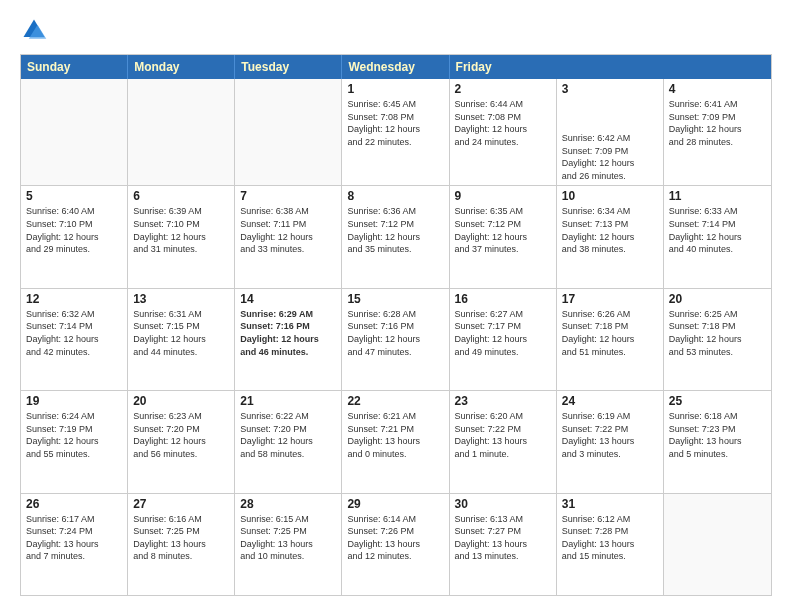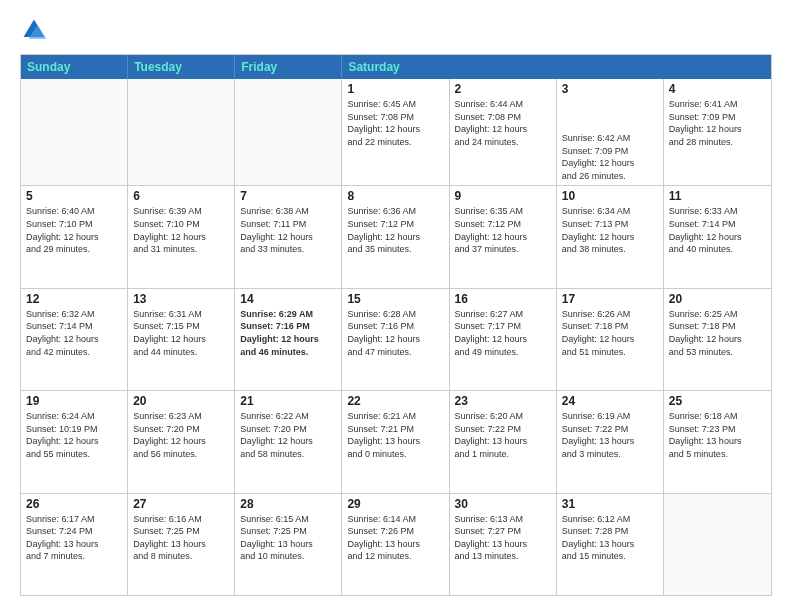--- a/index.html
+++ b/index.html
@@ -65,21 +65,21 @@
       display: flex;
       flex-direction: column;
       border: 1px solid #ccc;
     }
     .cal-header-row {
       display: grid;
       grid-template-columns: repeat(7, 1fr);
       background: #2a6db5;
     }
     .cal-header-cell {
-      color: #5eead4;
+      color: #fef9c3;
       font-size: 12px;
       font-weight: bold;
       padding: 5px 6px;
       text-align: left;
       border-right: 1px solid #4a8dd5;
     }
     .cal-header-cell:last-child {
       border-right: none;
     }
     .cal-body {
@@ -139,23 +139,24 @@
     </div>
     <div class="title-block">
       <div class="month-title"></div>
       <div class="subtitle"></div>
     </div>
   </div>
 
   <div class="calendar">
     <div class="cal-header-row" id="cal-header">
         <div class="cal-header-cell">Sunday</div>
+        <div class="cal-header-cell">Monday</div>
         <div class="cal-header-cell">Tuesday</div>
+        <div class="cal-header-cell">Wednesday</div>
         <div class="cal-header-cell">Friday</div>
-        <div class="cal-header-cell">Saturday</div>
       </div>
     <div class="cal-body" id="cal-body">
         <div class="cal-row">
           <div class="cal-cell empty"></div>
           <div class="cal-cell empty"></div>
           <div class="cal-cell empty"></div>
           <div class="cal-cell">
             <div class="day-num">1</div>
             <div class="day-info" style="white-space: pre-line;">Sunrise: 6:45 AM
 Sunset: 7:08 PM
@@ -283,21 +284,21 @@
             <div class="day-info" style="white-space: pre-line;">Sunrise: 6:25 AM
 Sunset: 7:18 PM
 Daylight: 12 hours
 and 53 minutes.</div>
           </div>
         </div>
         <div class="cal-row">
           <div class="cal-cell">
             <div class="day-num">19</div>
             <div class="day-info" style="white-space: pre-line;">Sunrise: 6:24 AM
-Sunset: 10:19 PM
+Sunset: 7:19 PM
 Daylight: 12 hours
 and 55 minutes.</div>
           </div>
           <div class="cal-cell">
             <div class="day-num">20</div>
             <div class="day-info" style="white-space: pre-line;">Sunrise: 6:23 AM
 Sunset: 7:20 PM
 Daylight: 12 hours
 and 56 minutes.</div>
           </div>

